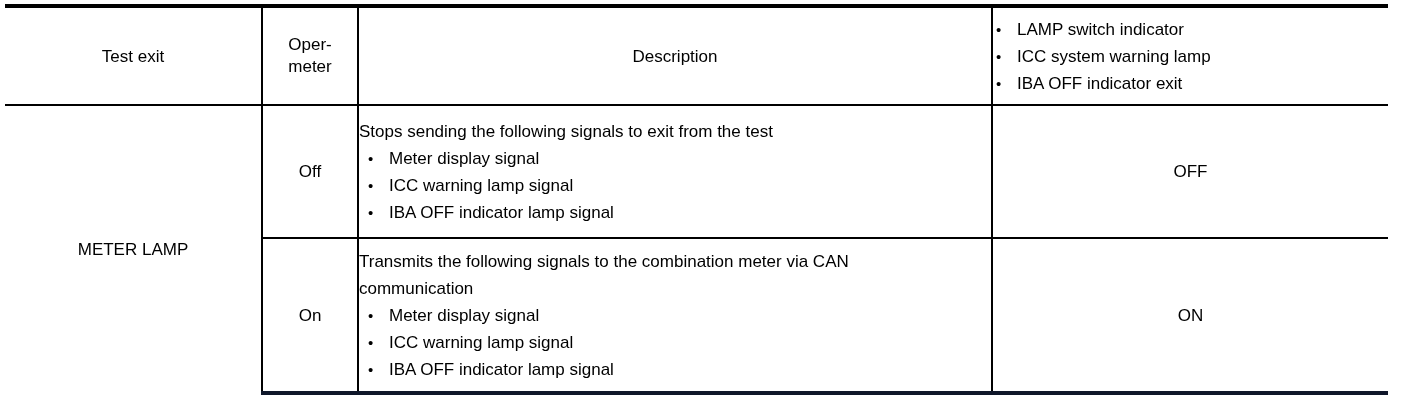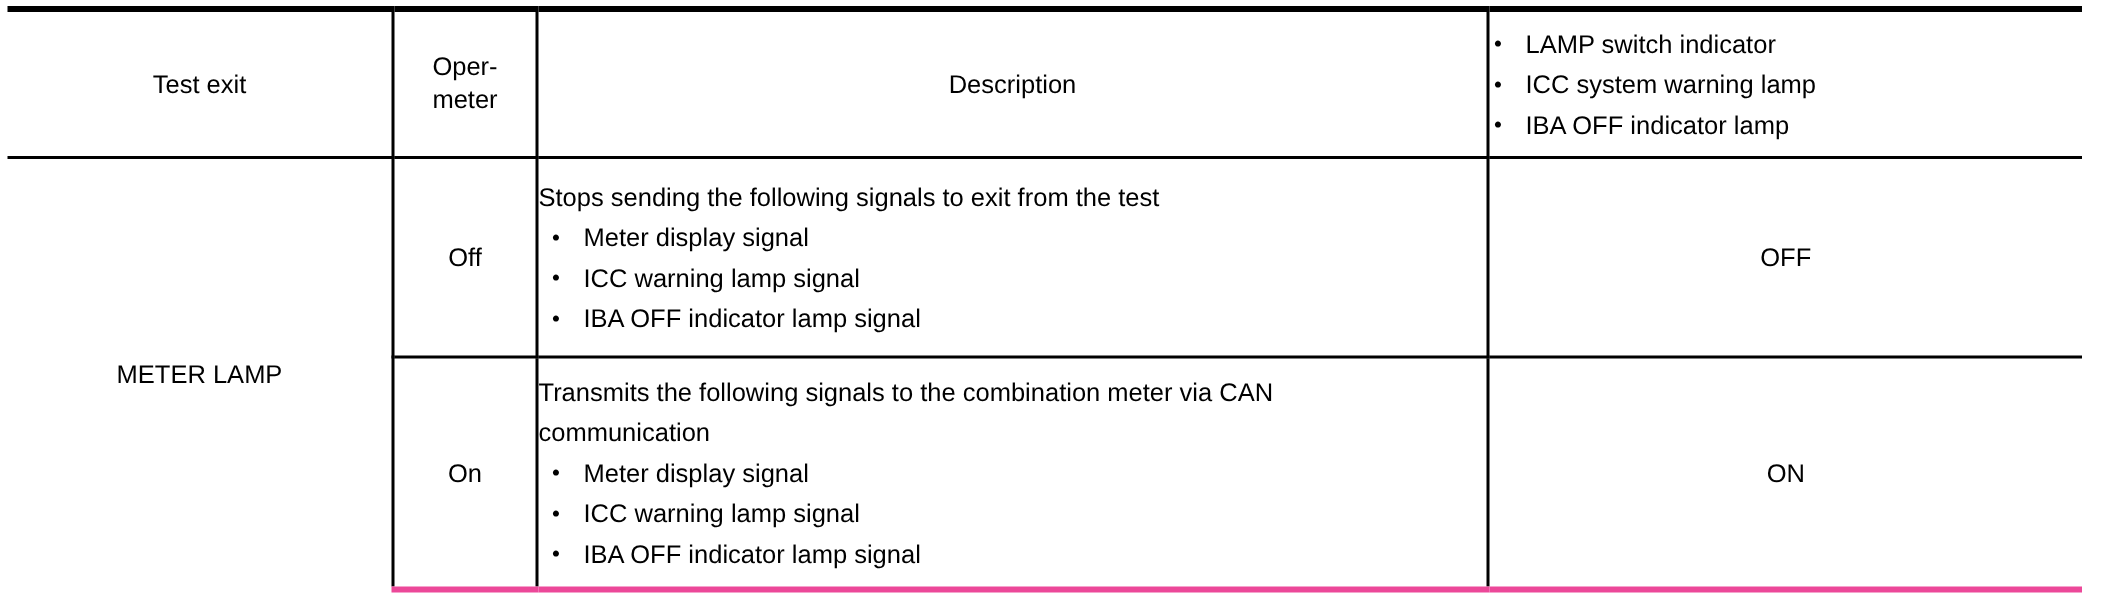--- a/index.html
+++ b/index.html
@@ -40,21 +40,21 @@
     background: #ffffff;
   }
 
   
   .v-right { border-right: 2px solid #000; }
 
   
   .rule-top    { border-top: 4px solid #000; }
   .rule-head   { border-bottom: 2px solid #000; }
   .rule-mid    { border-bottom: 2px solid #000; }
-  .rule-bottom { border-bottom: 4px solid #ec4899; }
+  .rule-bottom { border-bottom: 4px solid #0f172a; }
 
   
   .c1 { width: 257px; }
   .c2 { width: 96px;  }
   .c3 { width: 634px; }
   .c4 { width: 396px; }
 
   
   .hdr-cell {
     height: 96px;
@@ -152,21 +152,21 @@
           <li>
             <span class="bullet">•</span>
             <span>LAMP switch indicator</span>
           </li>
           <li>
             <span class="bullet">•</span>
             <span>ICC system warning lamp</span>
           </li>
           <li>
             <span class="bullet">•</span>
-            <span>IBA OFF indicator lamp</span>
+            <span>IBA OFF indicator exit</span>
           </li>
         </ul>
       </td>
     </tr>
 
     <tr>
       <td class="item-cell v-right" rowspan="2">METER LAMP</td>
 
       <td class="op-cell rule-mid v-right">Off</td>
 

